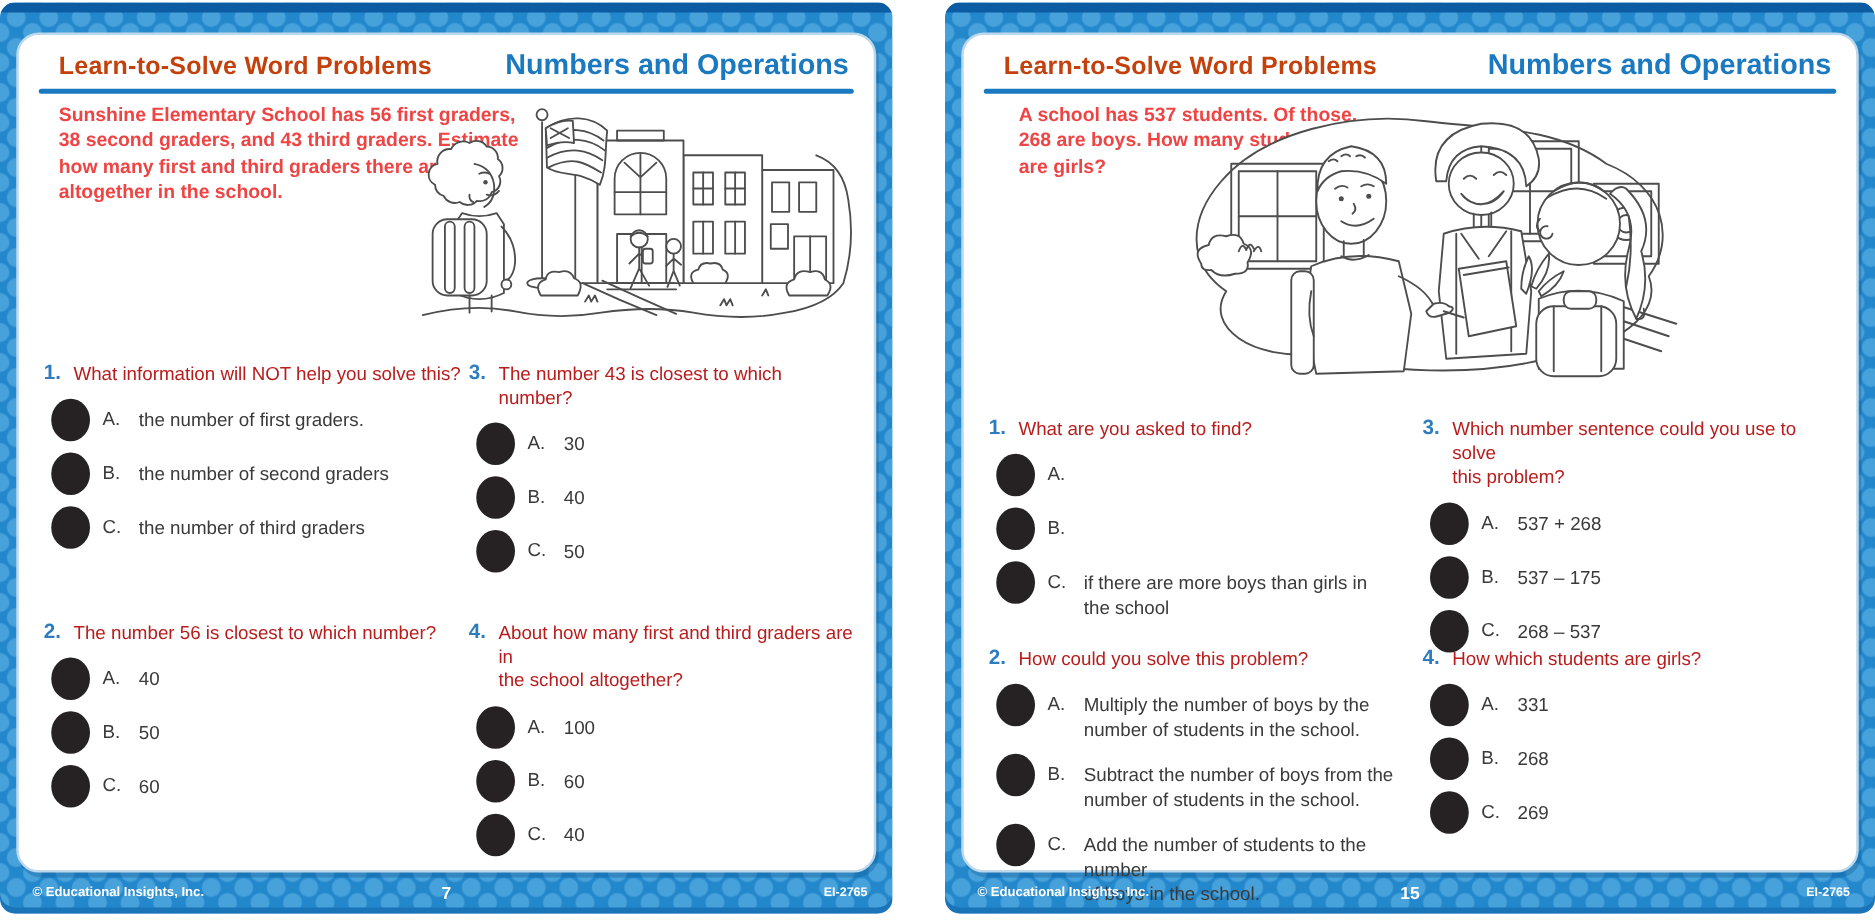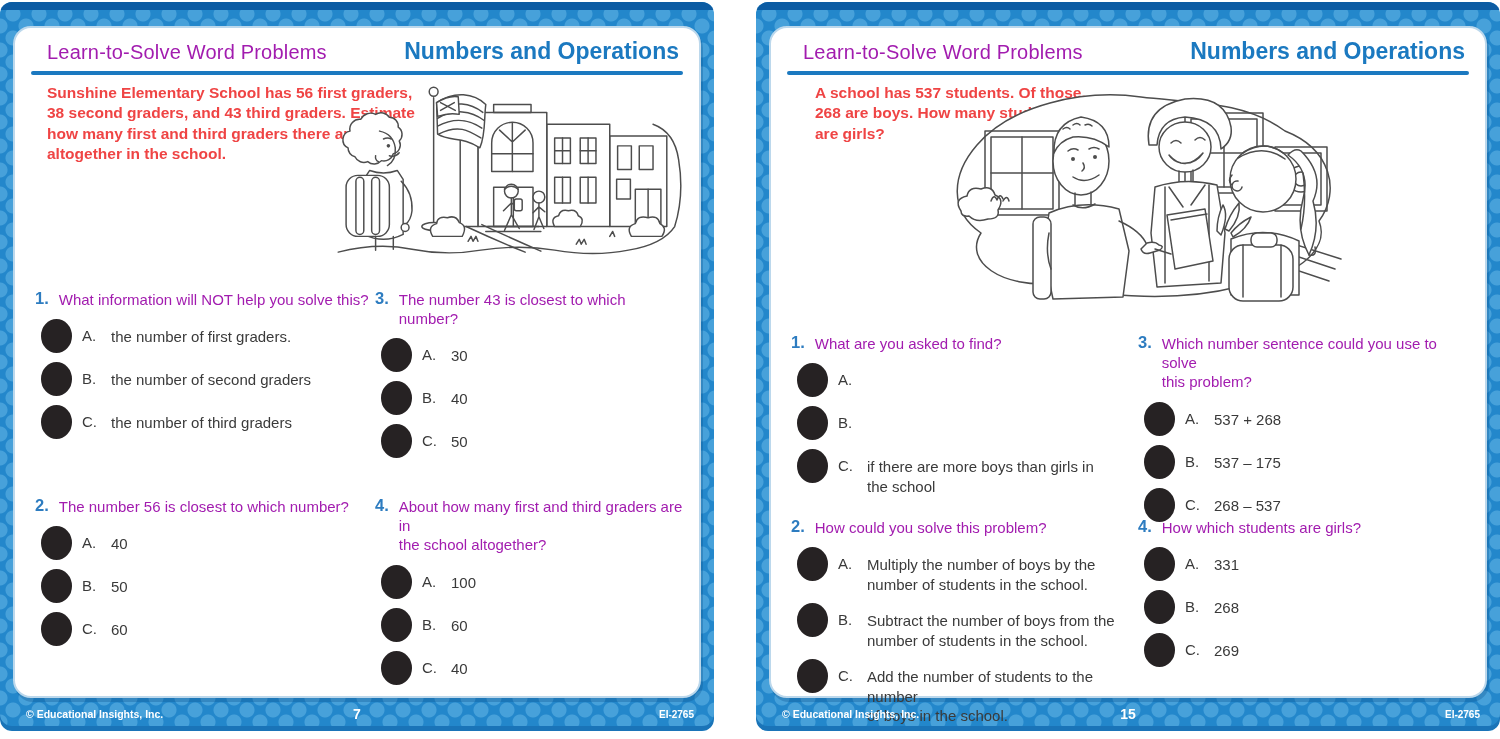--- a/index.html
+++ b/index.html
@@ -24,21 +24,21 @@
     background:#0c5ca3; border-radius:12px 12px 0 0;
   }
   .card-inner {
     position:absolute; top:24px; left:13px; right:13px; bottom:33px;
     background:#ffffff; border:2px solid #bcd8ec; border-radius:18px;
     box-shadow: 2px 4px 0 rgba(11,80,140,.30);
     padding:8px 14px 0 14px;
   }
   
   .hdr { display:flex; justify-content:space-between; align-items:baseline; padding:2px 6px 0 18px; }
-  .hdr-title { font-size:20px; font-weight:normal; color:#a21caf; letter-spacing:.2px; }
+  .hdr-title { font-size:20px; font-weight:bold; color:#c2410c; letter-spacing:.2px; }
   .hdr-subject { font-size:23px; font-weight:bold; color:#1b79c0; }
   .hdr-rule { height:4px; background:#1b79c0; border-radius:3px; margin:6px 2px 0 2px; }
   
   .problem-area { position:relative; }
   .p0 .problem-area { height:204px; }
   .p1 .problem-area { height:248px; }
   .problem-text {
     font-weight:bold; font-size:15.5px; line-height:1.32; color:#ef4444;
     white-space:pre-line; padding-top:8px;
   }
@@ -53,21 +53,21 @@
   .ink-d { fill:#4d4d4d; stroke:none; }
   
   .qgrid { display:grid; margin-top:10px; }
   .p0 .qgrid { grid-template-columns:340px 1fr; grid-template-rows:207px auto; }
   .p1 .qgrid { grid-template-columns:347px 1fr; grid-template-rows:184px auto; }
   .c1 { grid-column:1; } .c2 { grid-column:2; }
   .r1 { grid-row:1; }   .r2 { grid-row:2; }
   .q { padding-left:6px; }
   .q-head { display:flex; gap:10px; align-items:flex-start; }
   .q-num { color:#2d7cc0; font-weight:bold; font-size:16.5px; line-height:1.15; }
-  .q-text { font-size:15px; color:#a21caf; line-height:1.28; white-space:pre-line; padding-top:1px; }
+  .q-text { font-size:15px; color:#b91c1c; line-height:1.28; white-space:pre-line; padding-top:1px; }
   .opts { margin-top:10px; display:flex; flex-direction:column; gap:9px; }
   .opt { display:flex; align-items:flex-start; gap:10px; margin-left:6px; }
   .bubble { width:31px; height:34px; background:#262223; border-radius:50%; flex:none; }
   .opt-letter { color:#3a3a3a; font-size:15px; padding-top:8px; width:19px; flex:none; }
   .opt-text { color:#3a3a3a; font-size:15px; line-height:1.3; padding-top:8px; white-space:pre-line; }
   
   .footer { position:absolute; left:0; right:0; bottom:7px; height:18px; color:#ffffff; }
   .footer-copy { position:absolute; left:26px; top:2px; font-size:10.5px; font-weight:bold; }
   .footer-page { position:absolute; left:50%; transform:translateX(-50%); top:0; font-size:14px; font-weight:bold; }
   .footer-code { position:absolute; right:20px; top:3px; font-size:10px; font-weight:bold; }

